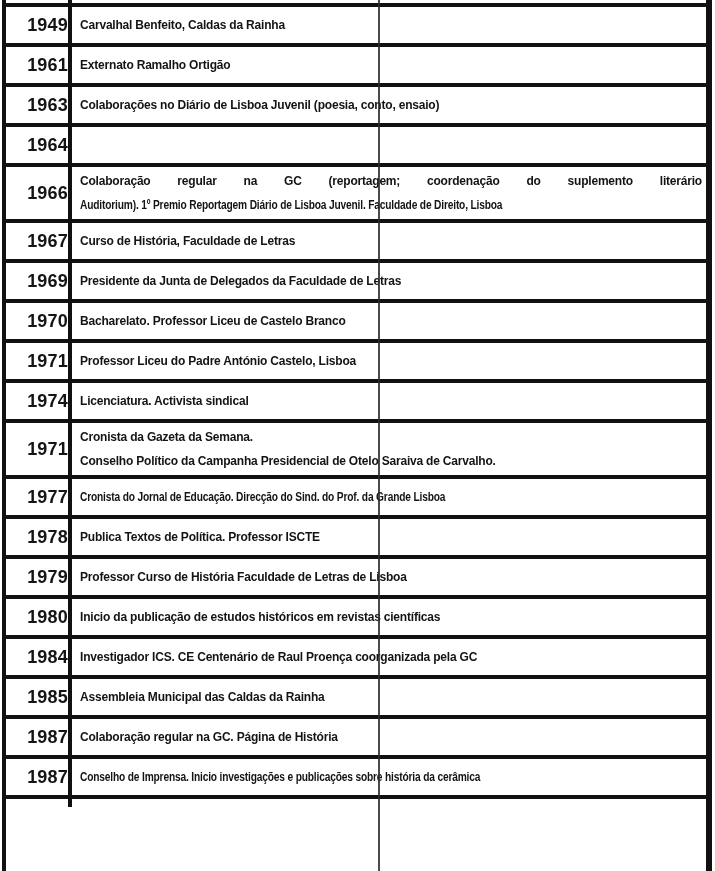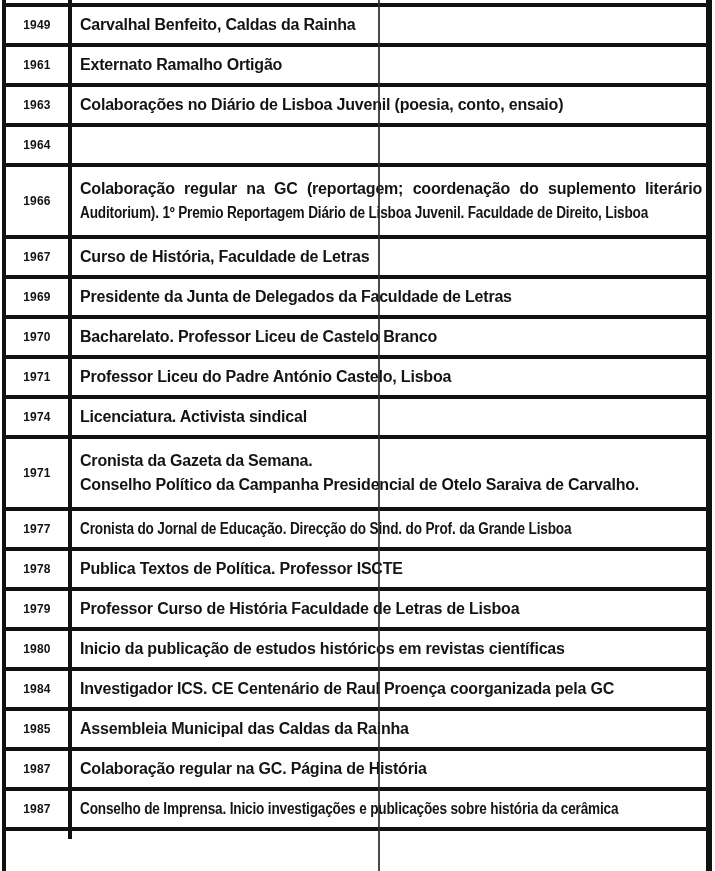--- a/index.html
+++ b/index.html
@@ -33,34 +33,34 @@
     background:var(--border-color);
   }
   .h-border{height:4px;background:var(--border-color);}
   .row{
     display:flex;
     box-sizing:border-box;
     height:40px;
     border-bottom:4px solid var(--border-color);
     color:var(--text-color);
   }
-  .row.tall{height:72px;}
+  .row.tall{height:56px;}
   .year-cell{
     box-sizing:border-box;
     width:66px;flex:0 0 66px;
     border-right:4px solid var(--border-color);
-    display:flex;align-items:center;justify-content:center;
-    font-size:12px;font-weight:700;letter-spacing:0.2px;
+    display:flex;align-items:center;justify-content:flex-end;
+    font-size:18px;font-weight:700;letter-spacing:0.2px;
   }
   .desc-cell{
     flex:1 1 auto;
     min-width:0;
     display:flex;flex-direction:column;justify-content:center;
     padding:0 4px 0 8px;
-    font-size:16px;font-weight:700;letter-spacing:-0.2px;
+    font-size:12px;font-weight:700;letter-spacing:-0.2px;
     line-height:24px;
   }
   .line{white-space:nowrap;}
   .line.justify{
     white-space:normal;
     text-align:justify;
     -moz-text-align-last:justify;
     text-align-last:justify;
     overflow:hidden;
     max-height:24px;

